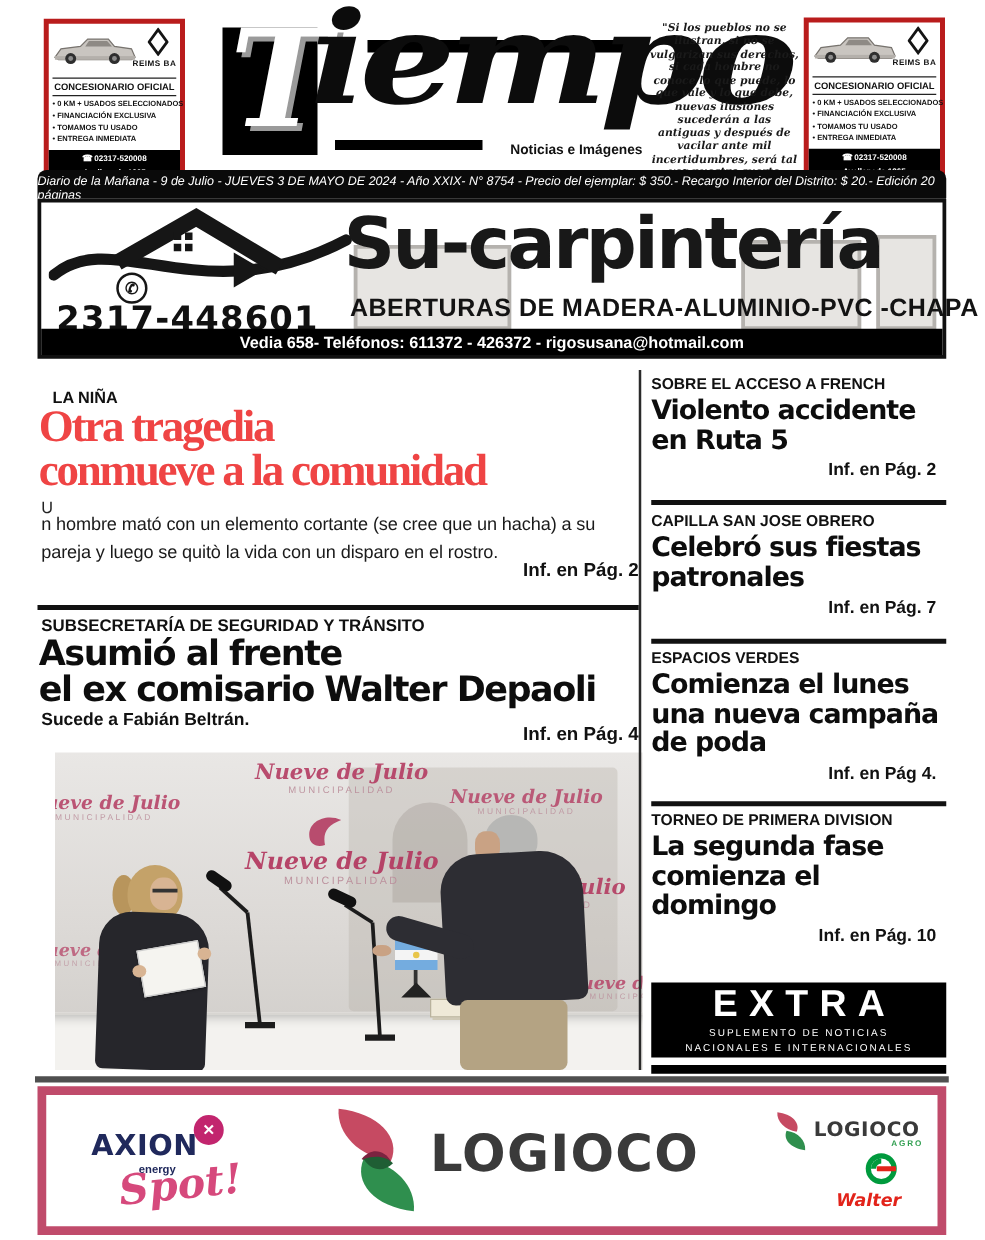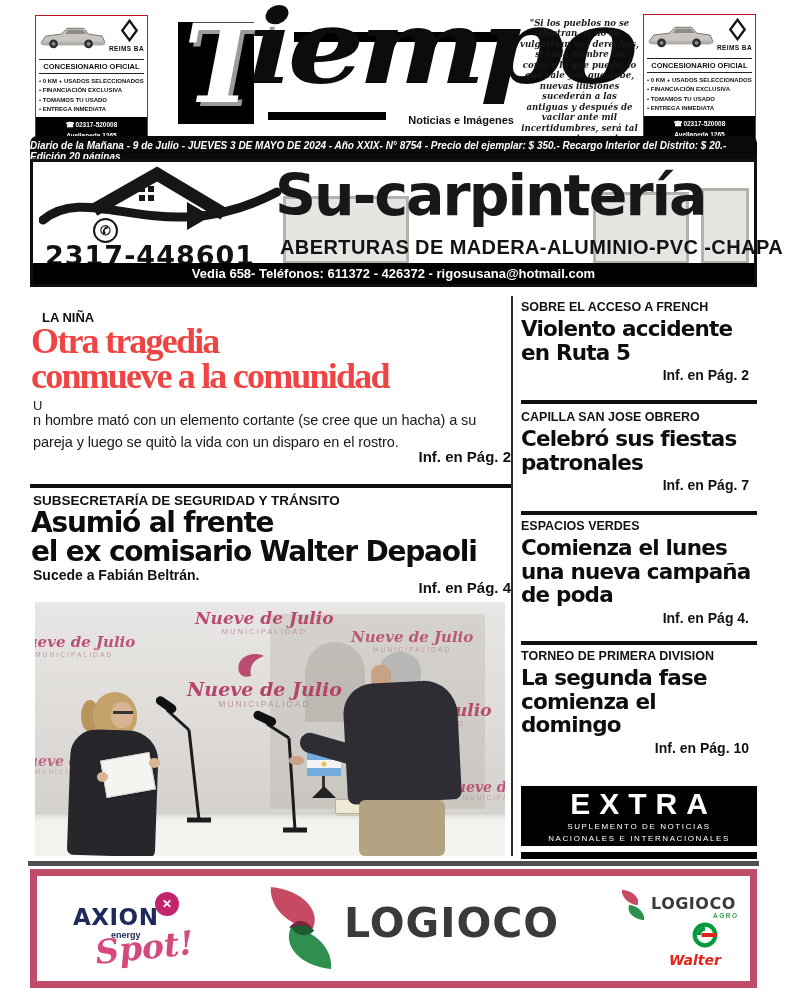--- a/index.html
+++ b/index.html
@@ -1,20 +1,20 @@
 <!DOCTYPE html>
 <html><head>
 <meta charset="utf-8">
 <style>
   html,body{margin:0;padding:0;background:#ffffff;}
   .page{position:relative;width:788px;height:992px;background:#fff;overflow:hidden;
         font-family:"Liberation Sans",sans-serif;color:#111;}
 
   
-  .dealer-ad{position:absolute;width:113px;border:1px solid #b91c1c;background:#fff;box-sizing:border-box;}
+  .dealer-ad{position:absolute;width:113px;border:4px solid #b91c1c;background:#fff;box-sizing:border-box;}
   #dealer-left{left:35px;top:15px;}
   #dealer-right{left:643px;top:14px;}
   .da-top{position:relative;height:37px;margin:3px 2px 0;}
   .da-car{position:absolute;left:0;top:4px;width:70px;height:30px;}
   .da-diamond{position:absolute;right:7px;top:0;width:17px;height:23px;}
   .da-brand{position:absolute;right:1px;top:26px;font-size:6.5px;font-weight:bold;letter-spacing:.4px;}
   .da-title{margin:3px 3px 0;padding:2px 0 2px;border-top:1px solid #222;border-bottom:1px solid #222;
             font-size:7.5px;font-weight:bold;text-align:center;white-space:nowrap;}
   .da-bullets{padding:3px 1px 3px 3px;}
   .da-bullet{font-size:6px;font-weight:bold;line-height:1.55;white-space:nowrap;}
@@ -33,21 +33,21 @@
           font-size:102px;color:#0c0c0c;letter-spacing:-5px;line-height:1.2;transform:scaleX(1.18);transform-origin:left center;}
   .m-tagline{position:absolute;right:2px;top:102px;font-size:11px;font-weight:bold;}
 
   
   .quote-box{position:absolute;left:520px;top:18px;width:119px;height:110px;
              font-family:"DejaVu Serif",serif;font-style:italic;font-weight:bold;
              font-size:8.6px;line-height:1.22;text-align:center;color:#1a1a1a;}
 
   
   .dateline{position:absolute;left:30px;top:136px;width:727px;height:29px;background:#0a0a0a;color:#fff;
-            display:flex;align-items:center;justify-content:center;font-size:10px;font-weight:bold;font-style:italic;border-radius:7px;}
+            display:flex;align-items:center;justify-content:center;font-size:10px;font-weight:normal;font-style:italic;border-radius:7px;}
 
   
   .carp{position:absolute;left:30px;top:159px;width:727px;height:128px;border:3px solid #101010;background:#fff;box-sizing:border-box;}
   .carp-art{position:absolute;left:6px;top:2px;width:244px;height:84px;}
   .carp-wa{position:absolute;left:60px;top:56px;width:21px;height:21px;border:2.5px solid #161616;border-radius:50%;
            display:flex;align-items:center;justify-content:center;font-size:13px;font-weight:bold;color:#161616;}
   .carp-phone{position:absolute;left:12px;top:78px;font-size:27px;font-weight:bold;letter-spacing:1px;font-family:"DejaVu Sans",sans-serif;}
   .carp-frame{position:absolute;border:3px solid #b5b2ae;background:#e7e5e2;}
   .carp-title{position:absolute;left:242px;top:0px;font-size:57px;font-weight:bold;letter-spacing:-2px;
               font-family:"DejaVu Sans",sans-serif;color:#181818;}
@@ -67,21 +67,21 @@
 
   .rule-1{position:absolute;left:30px;top:484px;width:481px;height:4px;background:#111;}
 
   .second-kicker{position:absolute;left:33px;top:493px;font-size:13.5px;font-weight:bold;text-align:right;}
   .second-headline{position:absolute;left:31px;top:508px;width:484px;font-size:28px;font-weight:bold;letter-spacing:-1.2px;
                    line-height:1.04;font-family:"DejaVu Sans",sans-serif;color:#0d0d0d;}
   .second-deck{position:absolute;left:33px;top:567px;font-size:14px;font-weight:bold;}
   .second-ref{position:absolute;left:33px;top:579px;width:478px;text-align:right;font-size:15px;font-weight:bold;}
 
   
-  .photo{position:absolute;left:35px;top:602px;width:470px;height:254px;overflow:hidden;
+  .photo{position:absolute;left:44px;top:602px;width:470px;height:254px;overflow:hidden;
          background:linear-gradient(180deg,#e9e7e5 0%,#dcd9d6 55%,#cfccc8 100%);}
   .bk-building{position:absolute;left:235px;top:12px;width:215px;height:195px;background:#b7b2ac;opacity:.38;border-radius:4px;}
   .bk-building2{position:absolute;left:270px;top:40px;width:60px;height:80px;background:#9d968f;opacity:.35;border-radius:30px 30px 0 0;}
   .bk-logo{position:absolute;color:#b43c62;font-weight:bold;font-style:italic;font-family:"DejaVu Serif",serif;
            text-align:center;line-height:1.05;white-space:nowrap;}
   .bk-sub{display:block;font-style:normal;font-family:"Liberation Sans",sans-serif;font-weight:normal;
           letter-spacing:2px;font-size:45%;color:#bb8e9b;}
   .bk-swoosh{position:absolute;width:36px;height:30px;}
   .ph-table{position:absolute;left:-8px;bottom:0;width:486px;height:44px;background:#f3f2ef;border-top:2px solid #d8d6d2;
             box-shadow:inset 0 7px 9px -6px rgba(0,0,0,.28);}

